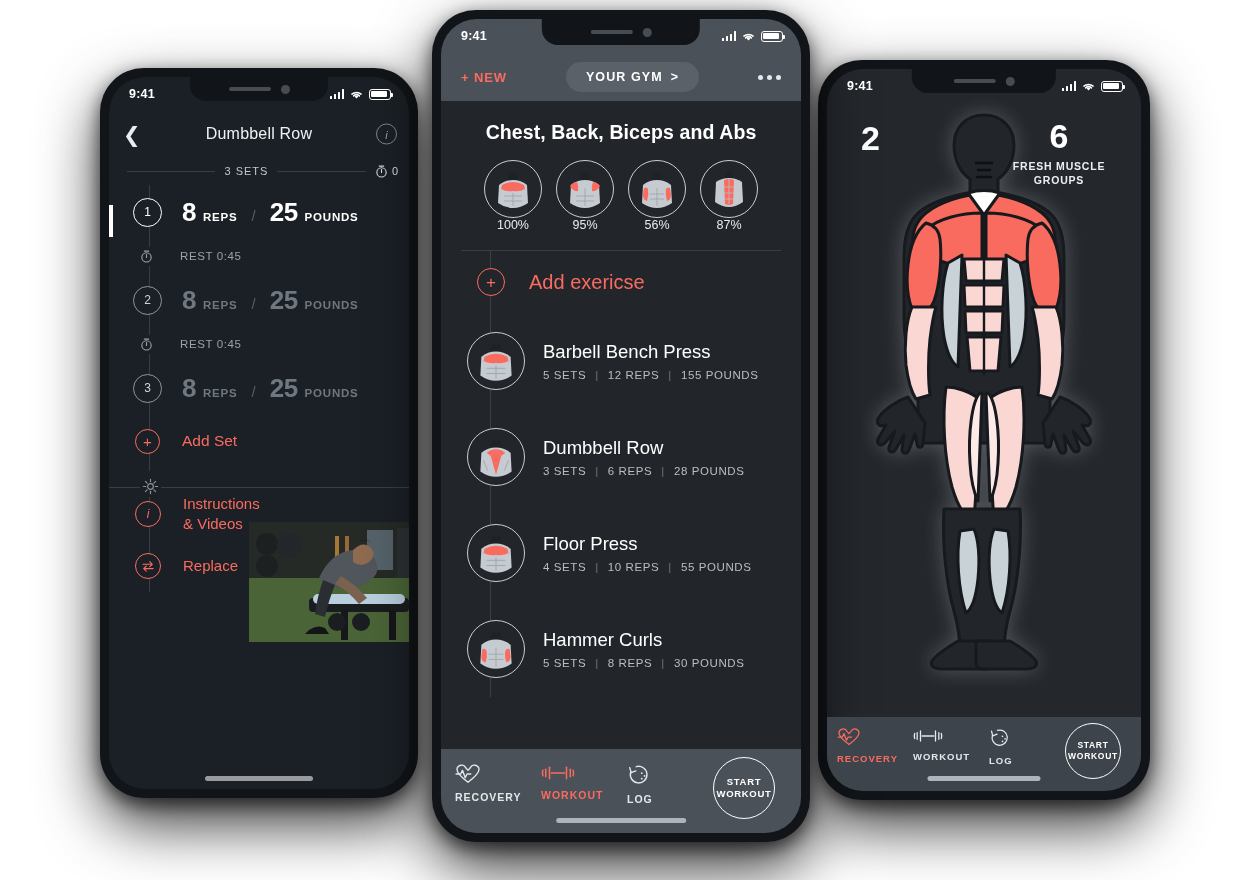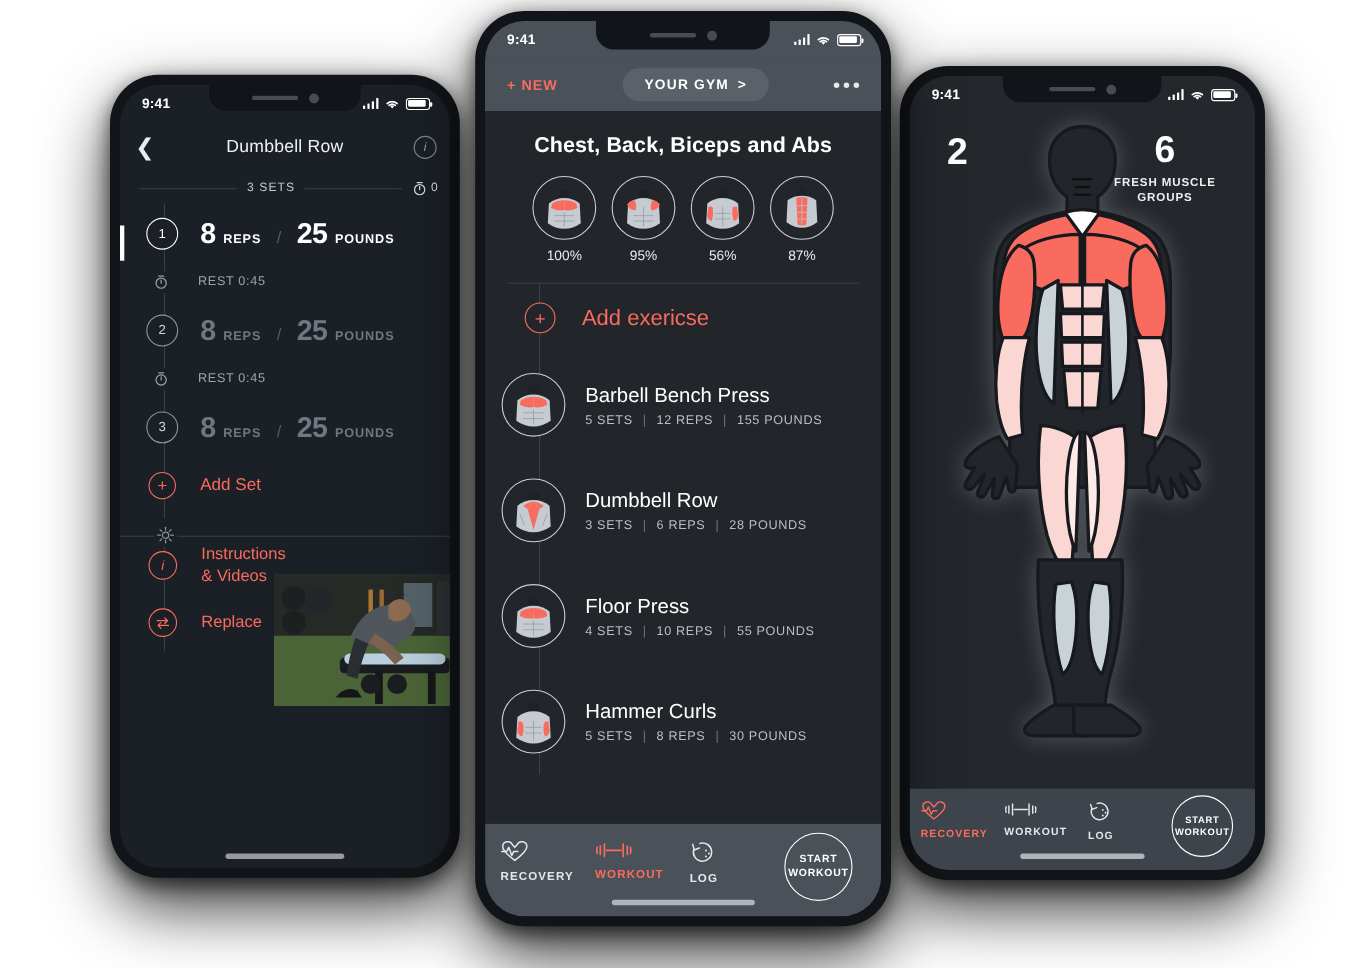--- a/index.html
+++ b/index.html
@@ -208,38 +208,38 @@
   }
   .c-dots { display: flex; gap: 4px; }
   .c-dots i { width: 5px; height: 5px; border-radius: 50%; background: #e6e9ec; display:block;}
 
   .c-body { background: #22262b; position: relative; height: 100%; }
   .c-title {
     text-align: center; color: #ffffff; font-size: 19.5px; font-weight: bold;
     padding: 20px 6px 0; letter-spacing: 0.1px;
   }
   .c-muscles { display: flex; justify-content: center; gap: 14px; padding: 16px 0 4px; }
-  .mcol { display: flex; flex-direction: column; align-items: center; gap: 7px; }
+  .mcol { display: flex; flex-direction: column; align-items: center; }
   .mcirc {
     width: 56px; height: 56px; border-radius: 50%; border: 1.3px solid #c9ced3;
     display: flex; align-items: center; justify-content: center; overflow: hidden;
   }
   .mpct { color: #e9ecef; font-size: 12.5px; }
 
   .c-rule { height: 1px; background: #383e45; margin: 14px 20px 0; }
 
   .c-list { position: relative; }
   .c-spine { position: absolute; left: 49px; top: 0; bottom: 0; width: 1px; background: #3a4047; }
   .c-addrow { position: relative; display: flex; align-items: center; height: 62px; padding-left: 36px; z-index: 4;}
   .c-addrow .plus-circ { background: #22262b; width: 26px; height: 26px; font-size: 17px;}
   .c-addrow .alabel { margin-left: 24px; color: #fa6b5f; font-size: 20px; }
 
   .exrow {
     position: relative; display: flex; align-items: center; height: 96px;
-    padding-left: 15px; z-index: 4;
+    padding-left: 26px; z-index: 4;
   }
   .excirc {
     width: 56px; height: 56px; border-radius: 50%; border: 1.3px solid #c9ced3;
     display:flex; align-items:center; justify-content:center; overflow:hidden;
     background: #22262b; flex:none;
   }
   .exmeta { margin-left: 18px; }
   .exname { color: #ffffff; font-size: 18.5px; margin-bottom: 6px; }
   .exstats { color: #b7bec5; font-size: 11.5px; letter-spacing: 0.6px; display:flex; align-items:center; gap:9px;}
   .exstats .sep { color: #6c747c; }

